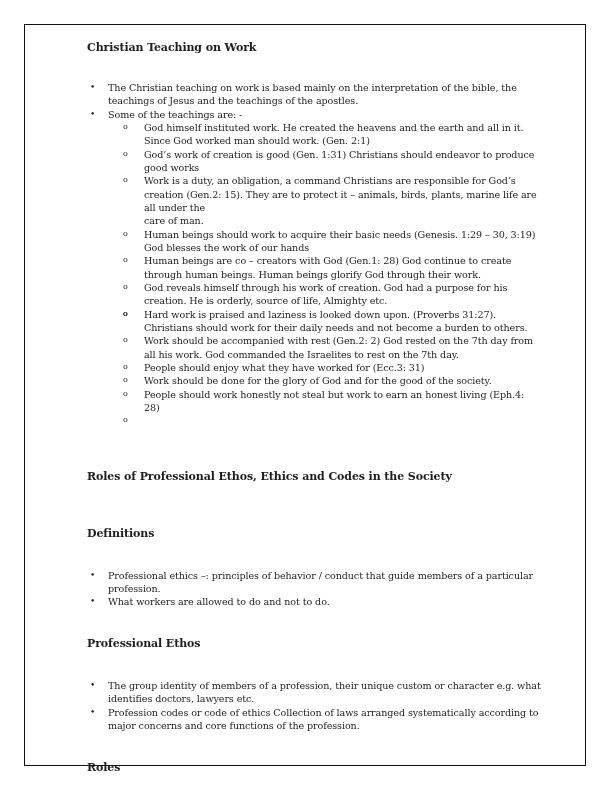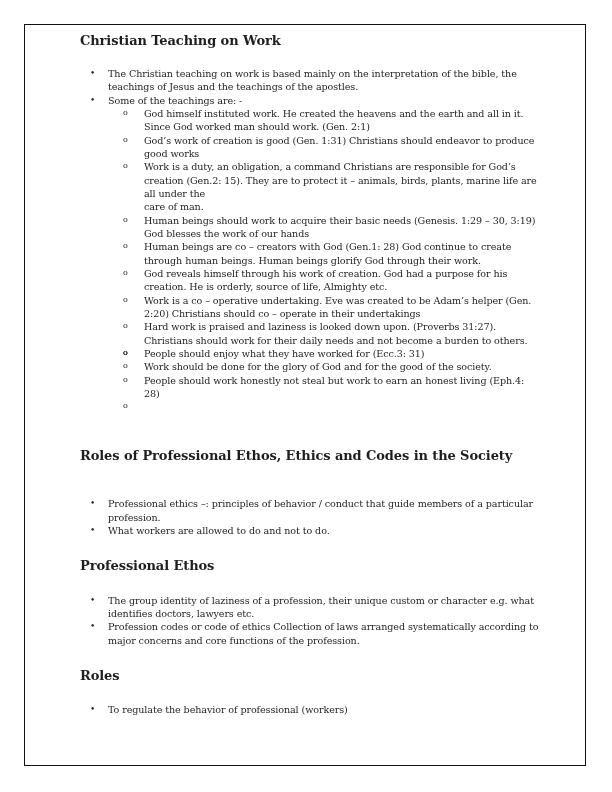--- a/index.html
+++ b/index.html
@@ -2,21 +2,21 @@
 <html><head>
 <meta charset="utf-8">
 <style>
   html, body { margin: 0; padding: 0; background: #ffffff; }
   body { width: 612px; height: 792px; position: relative; overflow: hidden;
          font-family: "DejaVu Serif", "Liberation Serif", serif; color: #1e1e1e; }
   .page-frame { position: absolute; left: 24px; top: 24px; width: 562px; height: 742px;
                 border: 1.3px solid #111; box-sizing: border-box; }
   .content { position: absolute; left: 72px; top: 26px; width: 470px;
              font-size: 9.6px; line-height: 13.35px; letter-spacing: -0.1px; }
-  .heading { font-weight: bold; font-size: 13px; margin: 8px; }
+  .heading { font-weight: bold; font-size: 11px; margin: 15px; }
   ul { list-style: none; margin: 0; padding: 0; }
   .lvl1 > li { position: relative; padding-left: 36px; }
   .lvl1 > li > .bullet { position: absolute; left: 18px; top: 0; font-size: 9px; }
   .lvl2 > li { position: relative; padding-left: 36px; }
   .lvl2 > li > .bullet { position: absolute; left: 15px; top: -1px; font-size: 8px; }
   .gap-h1 { height: 11.5px; }
   .gap-sec { height: 13.5px; }
   .gap-big { height: 27px; }
   .line { display: block; }
 </style>
@@ -38,50 +38,51 @@
     <li>
       <span class="bullet">•</span>
       <span>Some of the teachings are: -</span>
       <ul class="lvl2">
         <li><span class="bullet">o</span><span>God himself instituted work. He created the heavens and the earth and all in it. Since God worked man should work. (Gen. 2:1)</span></li>
         <li><span class="bullet">o</span><span>God’s work of creation is good (Gen. 1:31) Christians should endeavor to produce good works</span></li>
         <li><span class="bullet">o</span><span>Work is a duty, an obligation, a command Christians are responsible for God’s creation (Gen.2: 15). They are to protect it – animals, birds, plants, marine life are all under the</span><span class="line">care of man.</span></li>
         <li><span class="bullet">o</span><span>Human beings should work to acquire their basic needs (Genesis. 1:29 – 30, 3:19) God blesses the work of our hands</span></li>
         <li><span class="bullet">o</span><span>Human beings are co – creators with God (Gen.1: 28) God continue to create through human beings. Human beings glorify God through their work.</span></li>
         <li><span class="bullet">o</span><span>God reveals himself through his work of creation. God had a purpose for his creation. He is orderly, source of life, Almighty etc.</span></li>
-        <li><span class="bullet">o</span><span>Work is a co – operative undertaking. Eve was created to be Adam’s helper (Gen. 2:20) Christians should co – operate in their undertakings</span></li>
+        <li><span class="bullet">o</span></li>
         <li><span class="bullet">o</span><span>Hard work is praised and laziness is looked down upon. (Proverbs 31:27). Christians should work for their daily needs and not become a burden to others.</span></li>
-        <li><span class="bullet">o</span></li>
+        <li><span class="bullet">o</span><span>Work should be accompanied with rest (Gen.2: 2) God rested on the 7th day from all his work. God commanded the Israelites to rest on the 7th day.</span></li>
         <li><span class="bullet">o</span><span>People should enjoy what they have worked for (Ecc.3: 31)</span></li>
         <li><span class="bullet">o</span><span>Work should be done for the glory of God and for the good of the society.</span></li>
         <li><span class="bullet">o</span><span>People should work honestly not steal but work to earn an honest living (Eph.4: 28)</span></li>
         <li><span class="bullet">o</span></li>
       </ul>
     </li>
   </ul>
 
   <div class="gap-big"></div>
   <div class="gap-sec"></div>
 
   <p class="heading">Roles of Professional Ethos, Ethics and Codes in the Society</p>
   <div class="gap-sec"></div>
 
+  <p class="heading">Definitions</p>
   <div class="gap-sec"></div>
 
   <ul class="lvl1">
     <li><span class="bullet">•</span><span>Professional ethics –: principles of behavior / conduct that guide members of a particular profession.</span></li>
     <li><span class="bullet">•</span><span>What workers are allowed to do and not to do.</span></li>
   </ul>
   <div class="gap-sec"></div>
 
   <p class="heading">Professional Ethos</p>
   <div class="gap-sec"></div>
 
   <ul class="lvl1">
-    <li><span class="bullet">•</span><span>The group identity of laziness of a profession, their unique custom or character e.g. what identifies doctors, lawyers etc.</span></li>
+    <li><span class="bullet">•</span><span>The group identity of members of a profession, their unique custom or character e.g. what identifies doctors, lawyers etc.</span></li>
     <li><span class="bullet">•</span><span>Profession codes or code of ethics Collection of laws arranged systematically according to major concerns and core functions of the profession.</span></li>
   </ul>
   <div class="gap-sec"></div>
 
   <p class="heading">Roles</p>
   <div class="gap-sec"></div>
 
   <ul class="lvl1">
     <li><span class="bullet">•</span><span>To regulate the behavior of professional (workers)</span></li>
   </ul>

